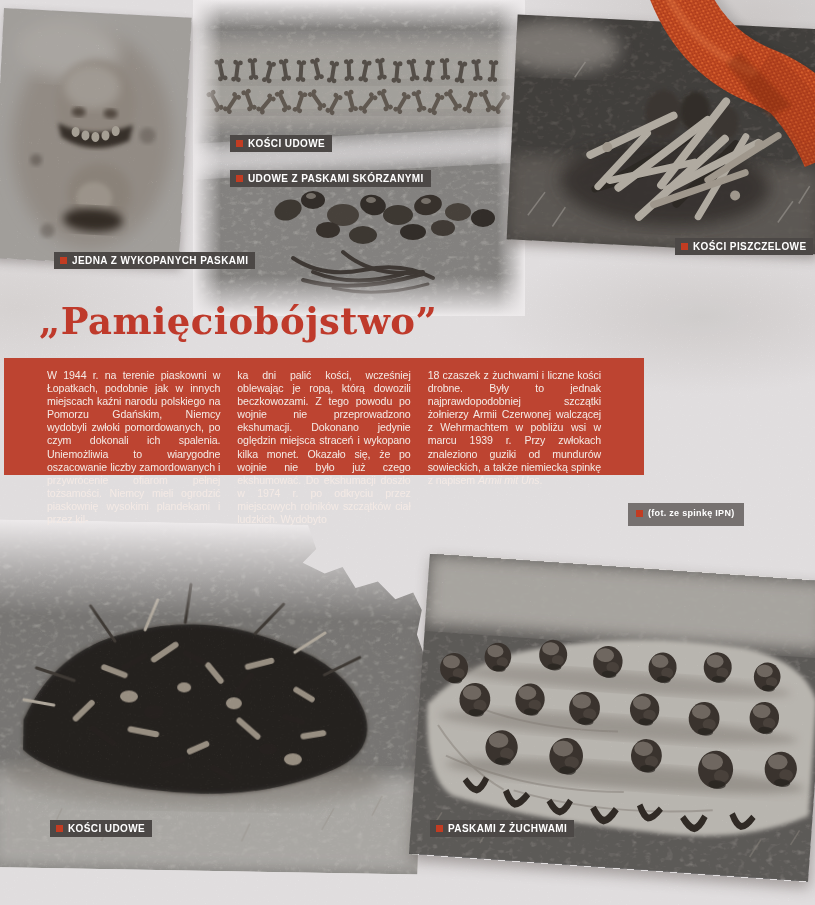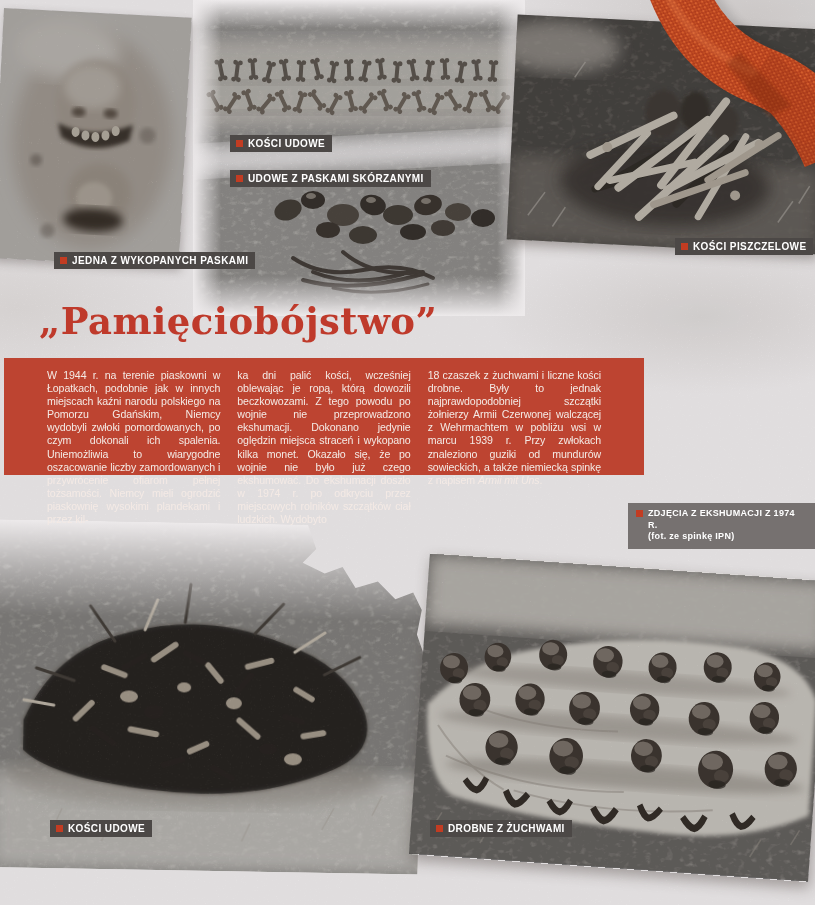--- a/index.html
+++ b/index.html
@@ -297,21 +297,20 @@
 
   <section class="article">
     <p>W 1944 r. na terenie piaskowni w Łopatkach, podobnie jak w innych miejscach kaźni narodu polskiego na Pomorzu Gdańskim, Niemcy wydobyli zwłoki pomordowanych, po czym dokonali ich spalenia. Uniemożliwia to wiarygodne oszacowanie liczby zamordowanych i przywrócenie ofiarom pełnej tożsamości. Niemcy mieli ogrodzić piaskownię wysokimi plandekami i przez kil-</p>
     <p>ka dni palić kości, wcześniej oblewając je ropą, którą dowozili beczkowozami. Z tego powodu po wojnie nie przeprowadzono ekshumacji. Dokonano jedynie oględzin miejsca straceń i wykopano kilka monet. Okazało się, że po wojnie nie było już czego ekshumować. Do ekshumacji doszło w 1974 r. po odkryciu przez miejscowych rolników szczątków ciał ludzkich. Wydobyto</p>
     <p><span>18 czaszek z żuchwami i liczne kości drobne. Były to jednak najprawdopodobniej szczątki żołnierzy Armii Czerwonej walczącej z Wehrmachtem w pobliżu wsi w marcu 1939 r. Przy zwłokach znaleziono guziki od mundurów sowieckich, a także niemiecką spinkę z napisem </span><span class="it">Armii mit Uns</span><span>.</span></p>
   </section>
 
   <div class="credit">
     <span class="sq"></span>
     <div>
-      <div>ZDJĘCIA Z EKSHUMACJI Z 1974 R.</div>
       <div>(fot. ze spinkę IPN)</div>
     </div>
   </div>
 
   <div class="photo ph-drobne">
     <svg viewBox="0 0 444 348">
       <defs>
         <clipPath id="pileClip">
           <path d="M30,200 Q60,130 130,112 Q210,88 290,120 Q350,140 370,185 Q385,225 340,245 Q260,280 160,268 Q60,258 30,230 Z"></path>
         </clipPath>
@@ -444,16 +443,16 @@
   <div class="cap" style="left:675px; top:238px">
     <span class="sq"></span>
     <span>KOŚCI PISZCZELOWE</span>
   </div>
   <div class="cap" style="left:50px; top:820px">
     <span class="sq"></span>
     <span>KOŚCI UDOWE</span>
   </div>
   <div class="cap" style="left:430px; top:820px">
     <span class="sq"></span>
-    <span>DROBNE Z ŻUCHWAMI</span>
+    <span>PASKAMI Z ŻUCHWAMI</span>
   </div>
 
 </div>
 
 </body></html>

